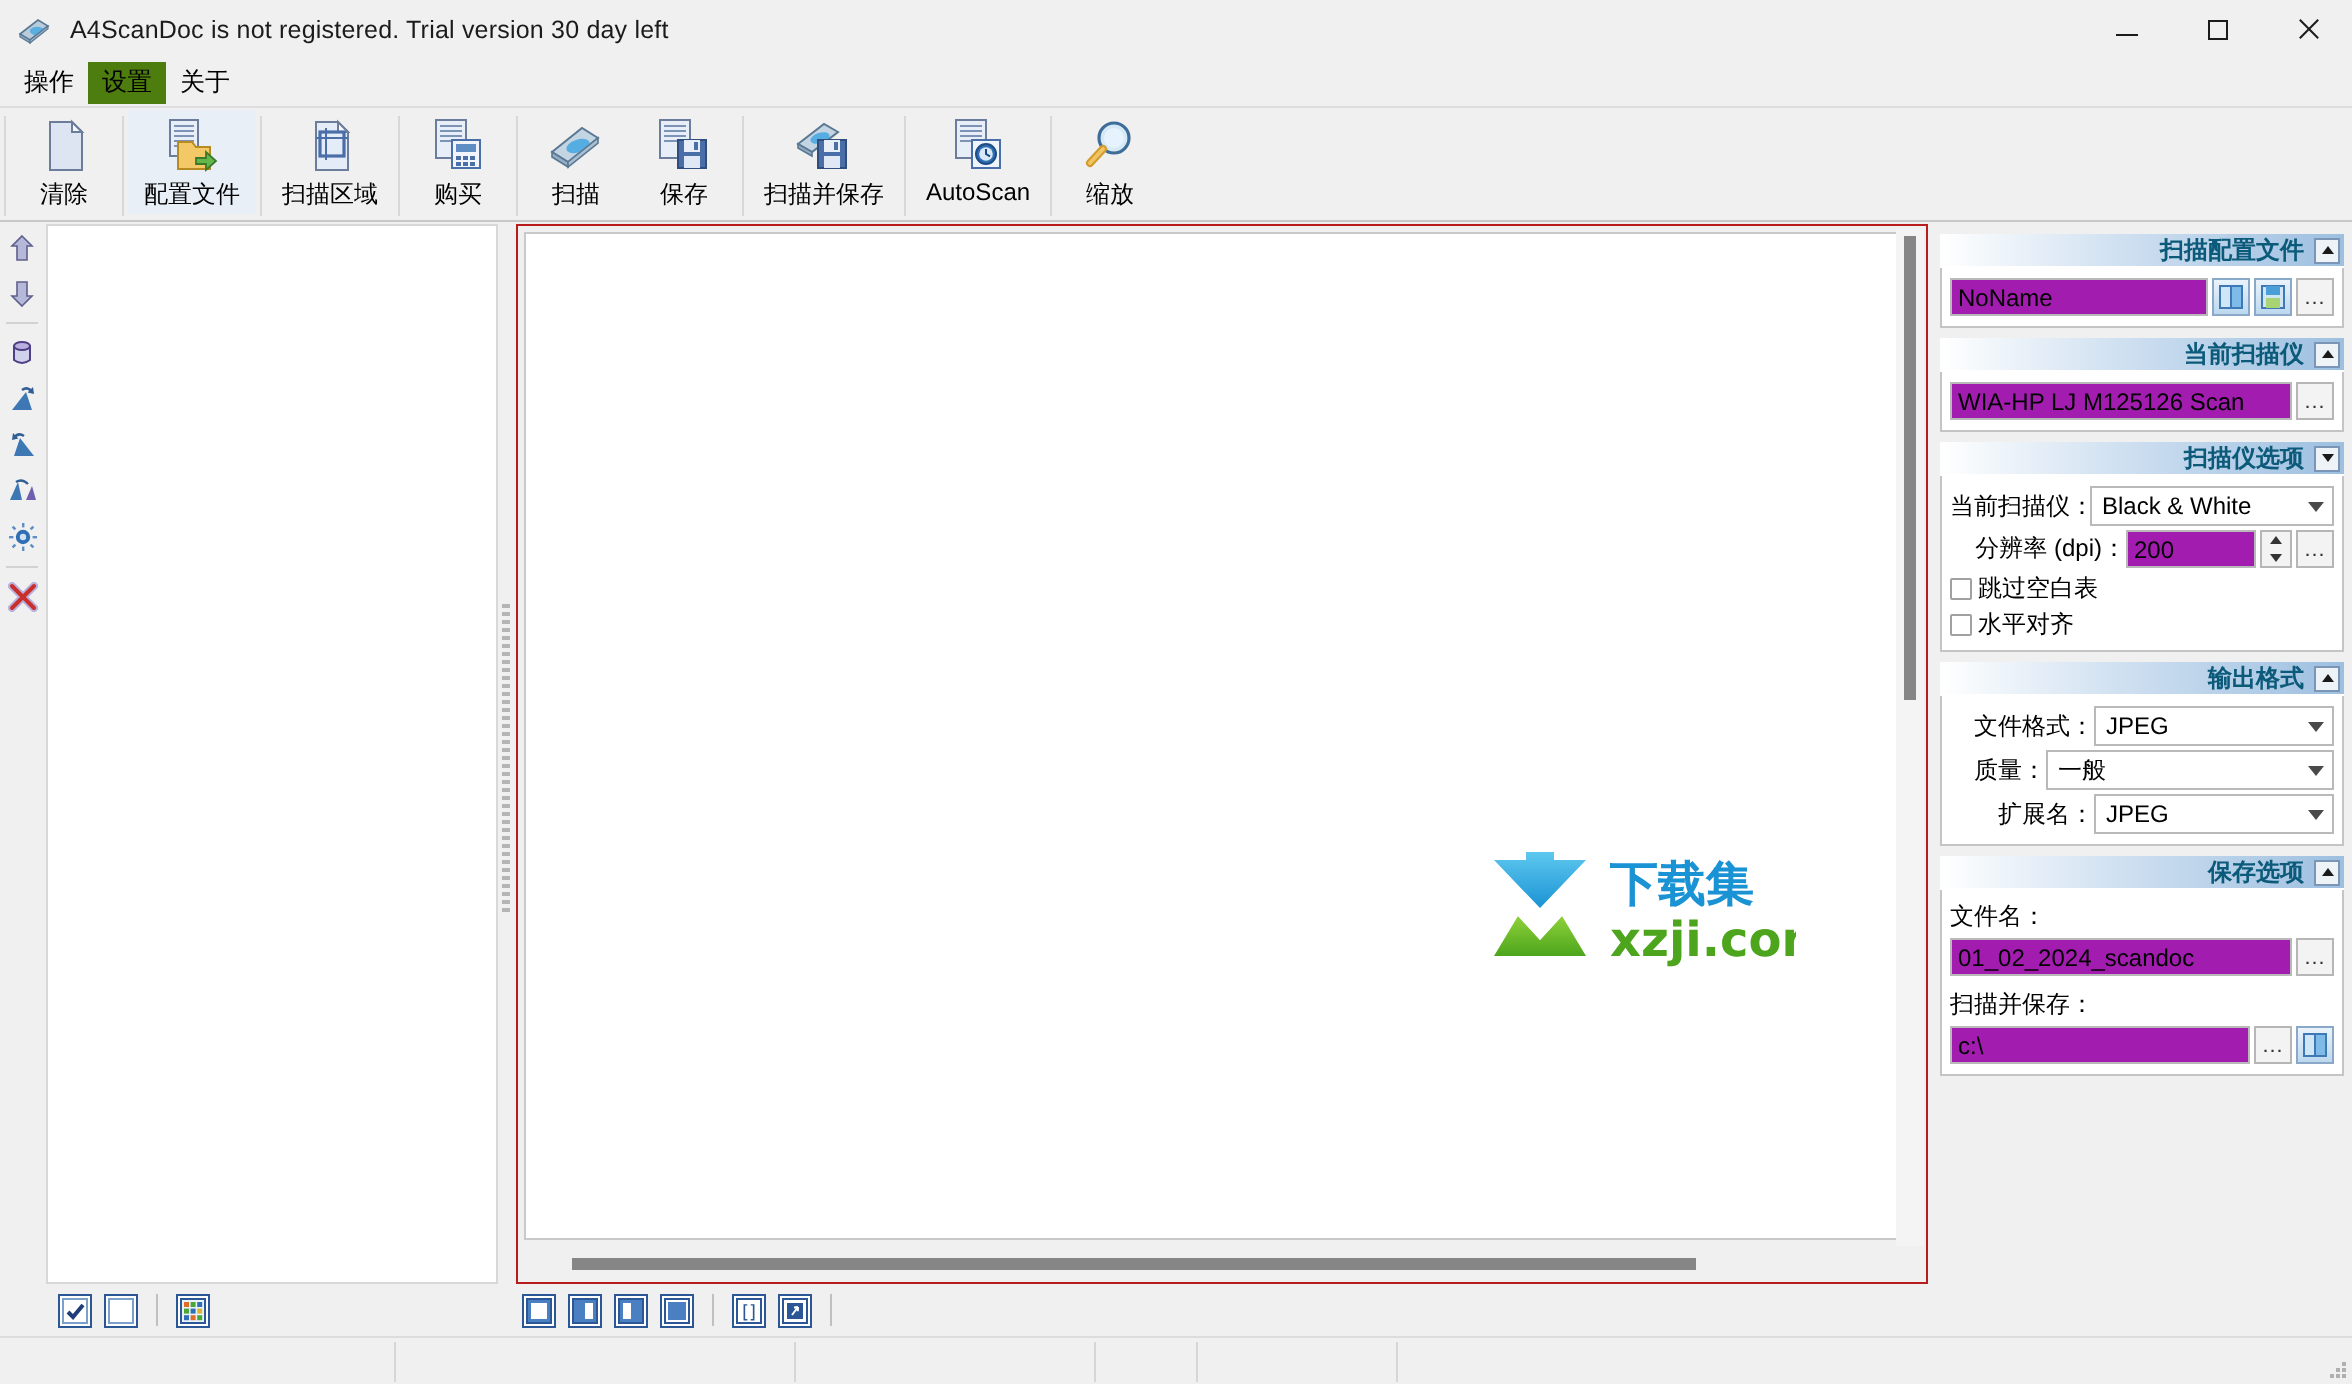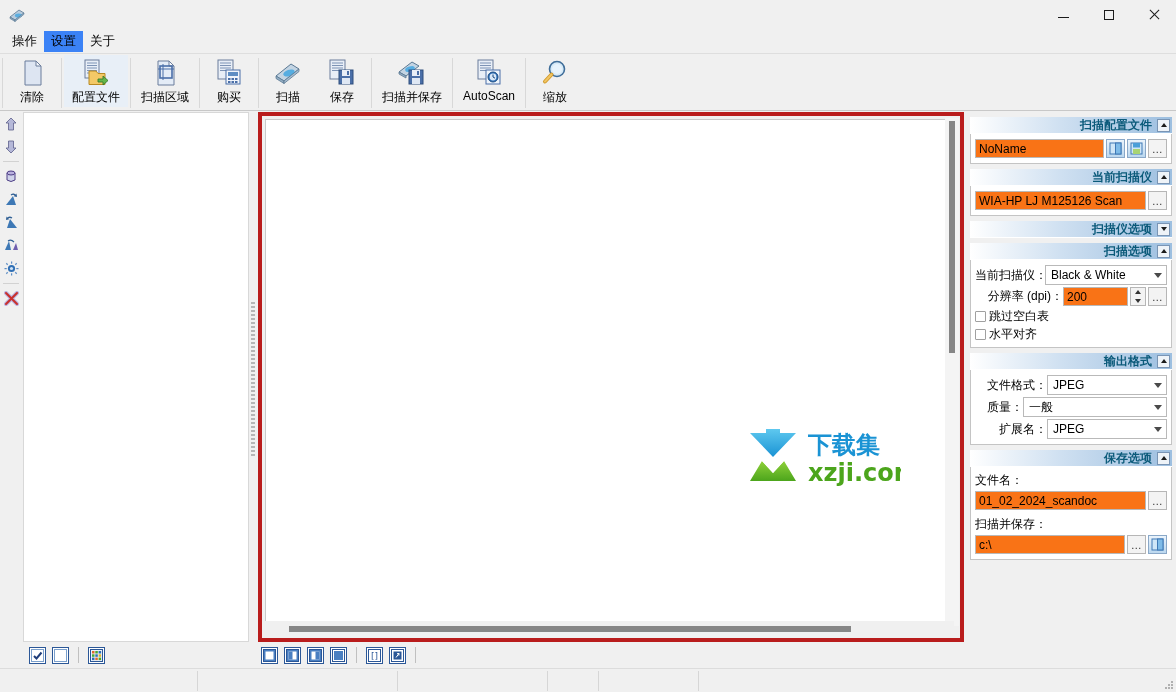--- a/index.html
+++ b/index.html
@@ -37,21 +37,21 @@
   .wb-close:after { transform: rotate(-45deg); }
 
   
   .menubar {
     position: absolute; left: 0; top: 29px; width: 1176px; height: 24px;
     background: #f0f0f0; display: flex; align-items: center; padding-left: 5px;
   }
   .menuitem {
     padding: 3px 7px; font-size: 12.5px; color: #000; line-height: 15px;
   }
-  .menuitem.hover { background: #3b82f6; }
+  .menuitem.hover { background: #4d7c0f; }
 
   
   .toolbar {
     position: absolute; left: 0; top: 53px; width: 1176px; height: 58px;
     background: #f0f0f0;
     border-top: 1px solid #dedede;
     border-bottom: 1px solid #c8c8c8;
     display: flex; align-items: flex-start; padding-top: 1px;
   }
   .tb-sep { width: 1px; height: 50px; background: #d8d8d8; margin: 3px 2px 0 2px; flex: 0 0 auto; }
@@ -87,21 +87,21 @@
   .split-grip {
     position: absolute; left: 2px; top: 190px; width: 4px; height: 155px;
     background-image:
       linear-gradient(to bottom, #b5b5b5 0px, #b5b5b5 2px, transparent 2px, transparent 4px);
     background-size: 4px 4px;
   }
 
   
   .canvaswrap {
     position: absolute; left: 258px; top: 112px; width: 706px; height: 530px;
-    background: #f0f0f0; border: 4px solid #b91c1c;
+    background: #f0f0f0; border: 1px solid #b91c1c;
   }
   .page {
     position: absolute; left: 3px; top: 3px; width: 687px; height: 504px;
     background: #fff; border: 1px solid #c9c9c9;
     overflow: hidden;
   }
   .vscroll {
     position: absolute; right: 1px; top: 2px; width: 14px; height: 508px;
     background: #f4f4f4;
   }
@@ -167,21 +167,21 @@
   .caret.up { border-left: 3px solid transparent; border-right: 3px solid transparent; border-bottom: 4px solid #1b1b1b; }
   .caret.down { border-left: 3px solid transparent; border-right: 3px solid transparent; border-top: 4px solid #1b1b1b; }
   .grp-body {
     background: #fff; border: 1px solid #c4c4c4; border-top: none;
     padding: 3px 4px;
   }
   .row { display: flex; align-items: center; margin: 2px 0; }
   .lbl { font-size: 12px; color: #000; white-space: nowrap; }
   .lbl.r { text-align: right; }
   .fld {
-    flex: 1 1 auto; height: 19px; border: 1px solid #b9b9b9; background: #f97316;
+    flex: 1 1 auto; height: 19px; border: 1px solid #b9b9b9; background: #a21caf;
     display: flex; align-items: center; padding: 0 3px; font-size: 12px; min-width: 0;
     overflow: hidden; white-space: nowrap;
   }
   .sel {
     height: 20px; border: 1px solid #b9b9b9; background: #fff;
     display: flex; align-items: center; justify-content: space-between;
     padding: 0 4px 0 5px; font-size: 12px; flex: 1 1 auto; min-width: 0;
   }
   .chev { width: 0; height: 0; border-left: 4px solid transparent; border-right: 4px solid transparent; border-top: 5px solid #4a4a4a; margin-left: 4px; flex:0 0 auto;}
   .sqbtn {
@@ -215,20 +215,21 @@
 
   <div class="titlebar">
     <span class="title-icon">
       <svg width="20" height="20" viewBox="0 0 20 20">
         <path d="M3 12 L12 5 L17 8 L8 15 Z" fill="#b9ccdd" stroke="#5a7893" stroke-width="0.8"></path>
         <ellipse cx="11.5" cy="10.5" rx="3.6" ry="2.1" fill="#4aa8e0" opacity="0.85"></ellipse>
         <path d="M3 12 L3 13.5 L8 16.5 L8 15 Z" fill="#8ba6bd" stroke="#5a7893" stroke-width="0.6"></path>
         <path d="M8 15 L17 8 L17 9.3 L8 16.5 Z" fill="#9fb6c9" stroke="#5a7893" stroke-width="0.6"></path>
       </svg>
     </span>
+    <span class="title-text">A4ScanDoc is not registered. Trial version 30 day left</span>
     <div class="winbtns">
       <div class="winbtn">
           <i class="wb-min"></i>
         </div>
       <div class="winbtn">
           <i class="wb-max"></i>
         </div>
       <div class="winbtn close">
           <i class="wb-close"></i>
         </div>
@@ -652,26 +653,20 @@
     <div class="grp">
       <div class="grp-head">
         <span class="grp-title">扫描仪选项</span>
         <span class="grp-btn">
             <i class="caret down"></i>
           </span>
       </div>
     </div>
 
     <div class="grp">
-      <div class="grp-head">
-        <span class="grp-title">扫描选项</span>
-        <span class="grp-btn">
-            <i class="caret up"></i>
-          </span>
-      </div>
       <div class="grp-body">
         <div class="row">
           <span class="lbl r" style="width:70px;">当前扫描仪：</span>
           <div class="sel">
             <span>Black &amp; White</span>
             <i class="chev"></i>
           </div>
         </div>
         <div class="row">
           <span class="lbl r" style="width:88px;">分辨率 (dpi)：</span>

